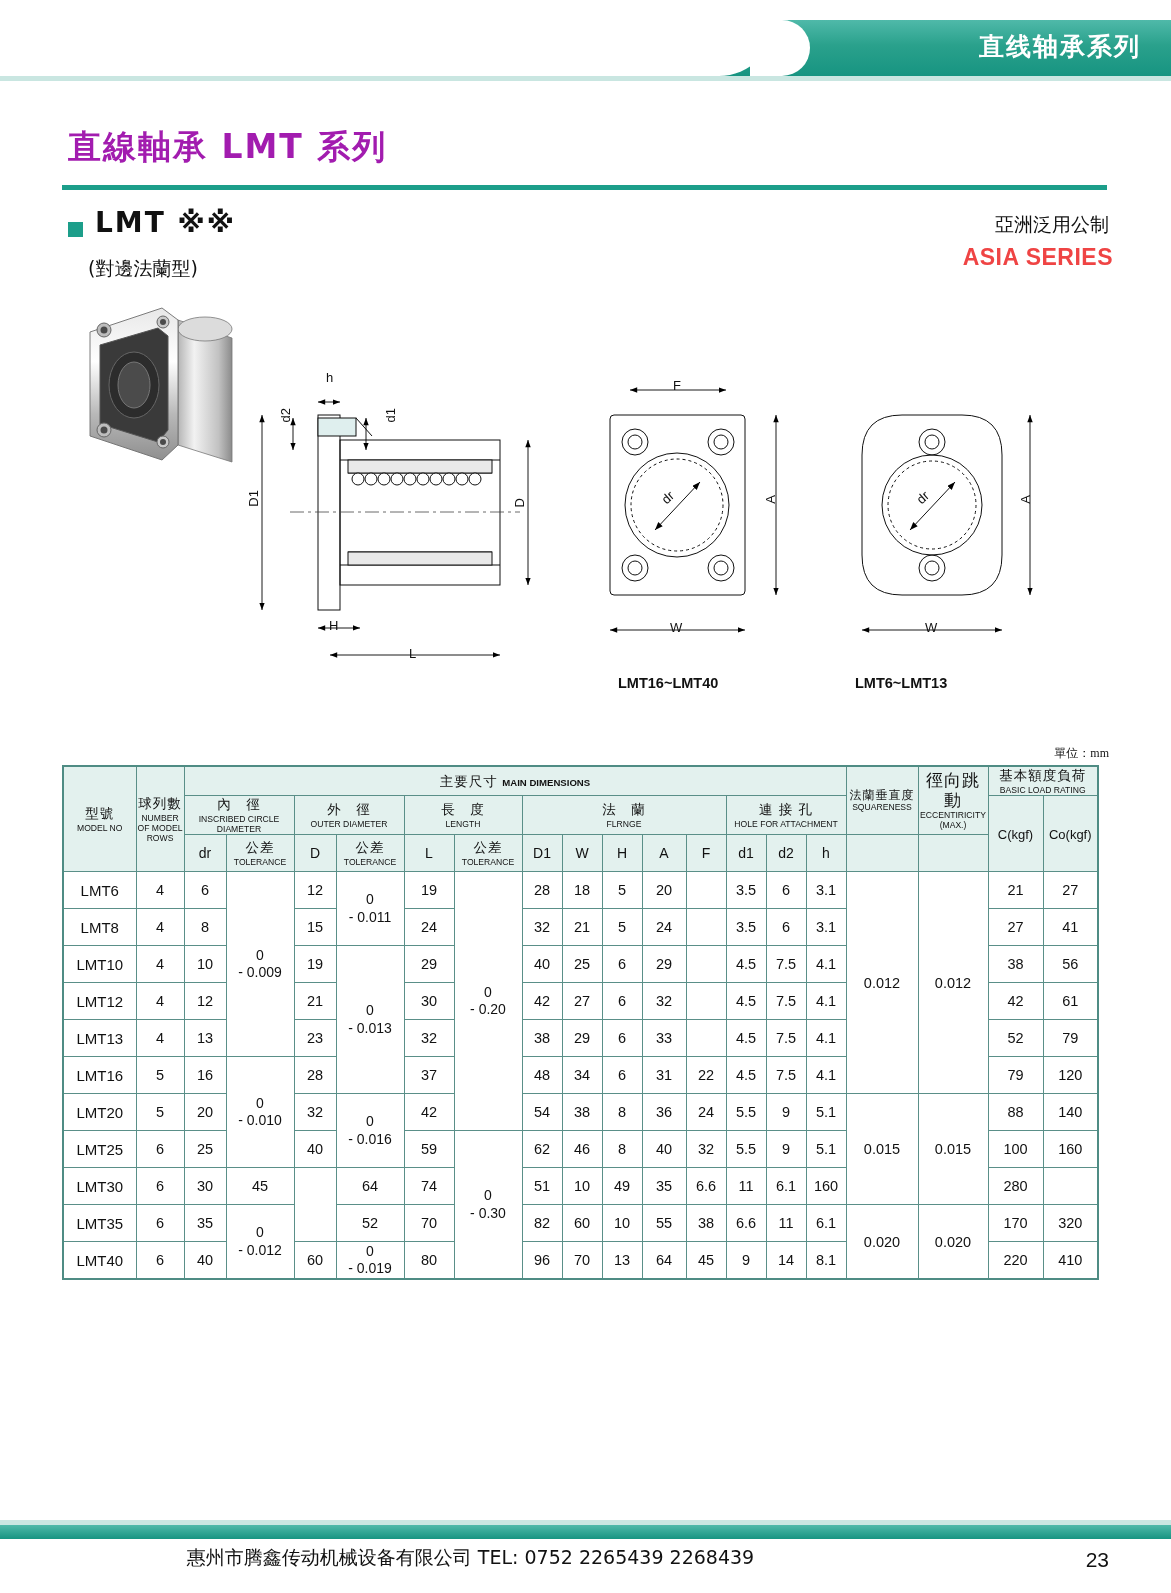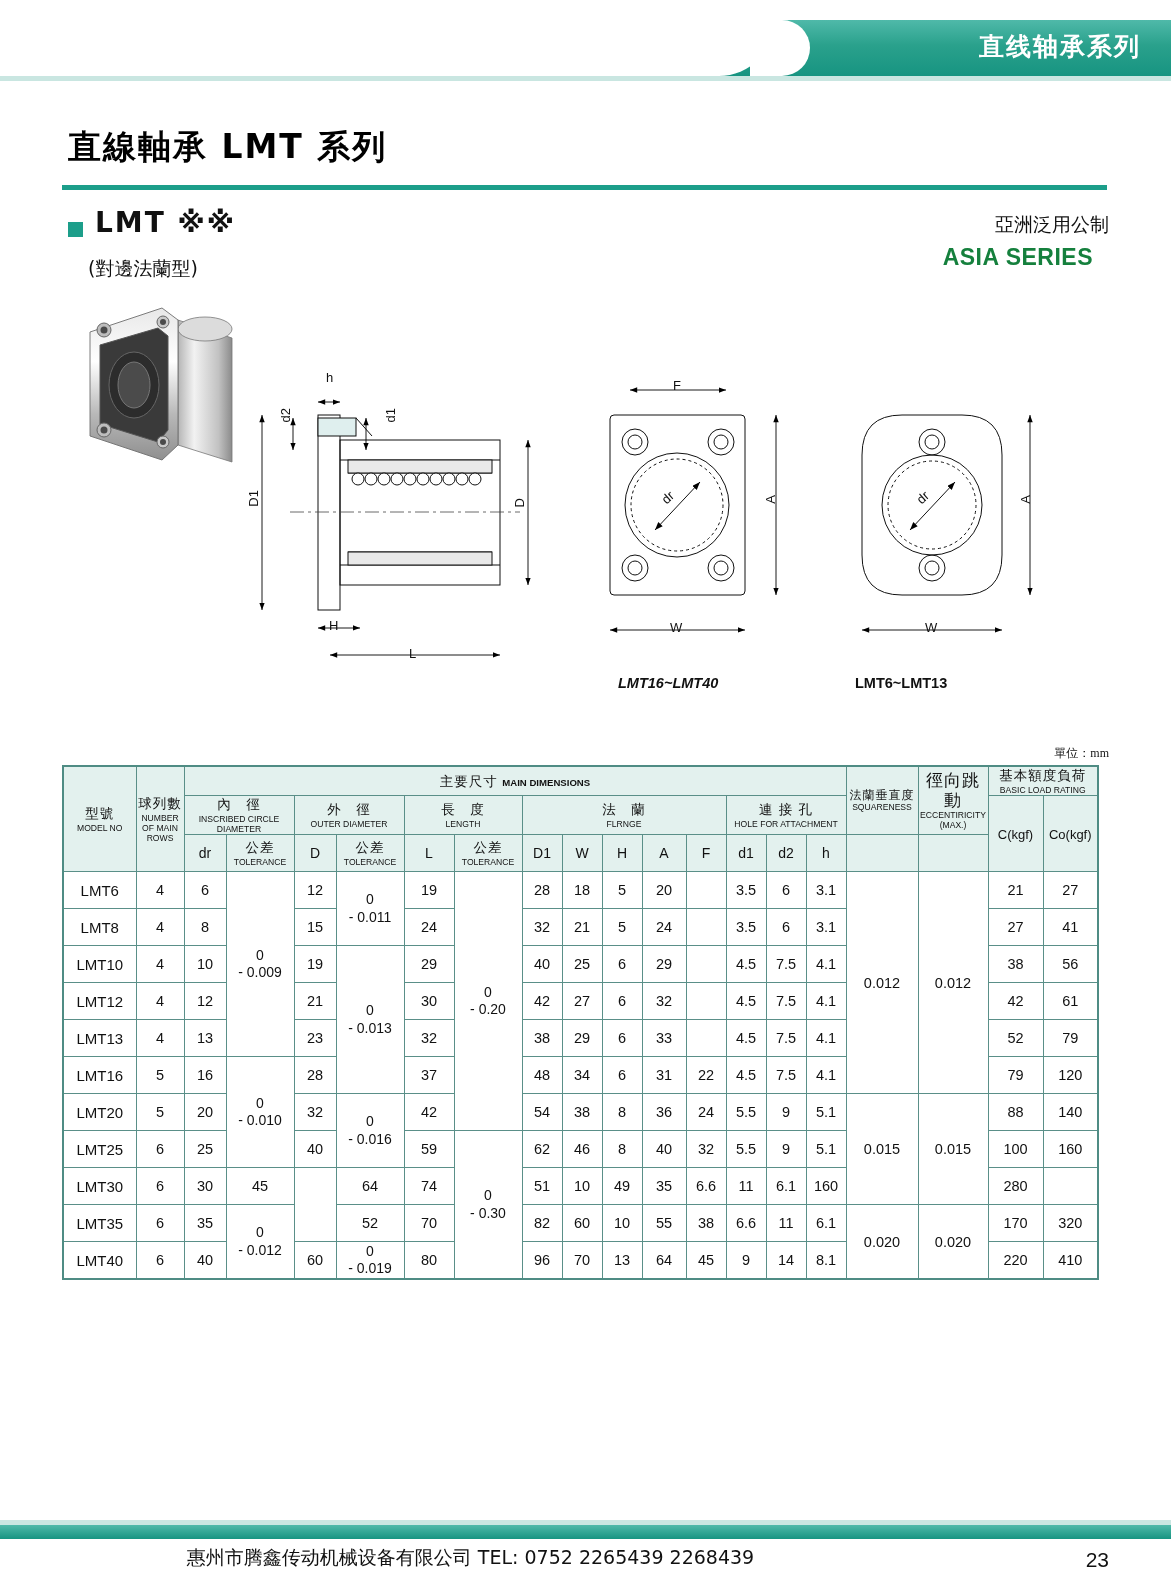--- a/index.html
+++ b/index.html
@@ -17,28 +17,28 @@
   .topbar .whitecurve{position:absolute;left:0;top:20px;width:775px;height:56px;
     background:#ffffff;border-top-right-radius:0;border-bottom-right-radius:56px 56px;}
   .topbar .curveband{position:absolute;left:750px;top:20px;width:60px;height:56px;
     background:#ffffff;border-radius:0 60px 60px 0;}
   .topbar .title{position:absolute;right:30px;top:30px;font-size:25px;color:#fff;letter-spacing:2px;
     font-family:"DejaVu Sans",sans-serif;font-weight:bold;}
   .topbar .thin{position:absolute;left:0;top:76px;width:1171px;height:5px;background:#c9e6e1;}
 
   
   .h1{position:absolute;left:68px;top:125px;font-size:33px;font-weight:bold;letter-spacing:2px;
-      font-family:"DejaVu Sans",sans-serif;color:#000000;}
+      font-family:"DejaVu Sans",sans-serif;color:#a21caf;}
   .rule{position:absolute;left:62px;top:185px;width:1045px;height:5px;background:#1c9e8a;}
   .sq{position:absolute;left:68px;top:222px;width:15px;height:15px;background:#1c9e8a;}
   .h2{position:absolute;left:95px;top:206px;font-size:28px;font-weight:bold;letter-spacing:2px;
       font-family:"DejaVu Sans",sans-serif;text-align:center;}
   .h2sub{position:absolute;left:88px;top:256px;font-size:19px;font-family:"DejaVu Sans",sans-serif;}
   .asia1{position:absolute;right:62px;top:212px;font-size:19px;font-family:"DejaVu Sans",sans-serif;}
-  .asia2{position:absolute;right:78px;top:244px;font-size:23px;font-weight:bold;color:#15803d;
+  .asia2{position:absolute;right:58px;top:244px;font-size:23px;font-weight:bold;color:#ef4444;
     font-family:"Liberation Sans",sans-serif;letter-spacing:.5px;}
 
   
   .draw{position:absolute;left:0;top:290px;width:1171px;height:420px;}
   .cap{position:absolute;font-size:14.5px;font-weight:bold;font-family:"Liberation Sans",sans-serif;}
   .lbl{position:absolute;font-size:13px;font-family:"Liberation Sans",sans-serif;}
   .lblv{position:absolute;font-size:13px;font-family:"Liberation Sans",sans-serif;
     writing-mode:vertical-rl;transform:rotate(180deg);}
 
   .unit{position:absolute;right:62px;top:745px;font-size:12px;font-family:Liberation Serif, serif;}
@@ -210,21 +210,21 @@
   <div class="lbl" style="left:329px;top:328px;">H</div>
   <div class="lbl" style="left:409px;top:356px;">L</div>
   <div class="lbl" style="left:673px;top:88px;">F</div>
   <div class="lbl" style="left:662px;top:200px;transform:rotate(-42deg);">dr</div>
   <div class="lblv" style="left:763px;top:205px;">A</div>
   <div class="lbl" style="left:670px;top:330px;">W</div>
   <div class="lbl" style="left:917px;top:200px;transform:rotate(-42deg);">dr</div>
   <div class="lblv" style="left:1018px;top:205px;">A</div>
   <div class="lbl" style="left:925px;top:330px;">W</div>
 
-  <div class="cap" style="left:618px;top:385px;font-style:italic;">LMT16~LMT40</div>
+  <div class="cap" style="left:618px;top:385px;">LMT16~LMT40</div>
   <div class="cap" style="left:855px;top:385px;">LMT6~LMT13</div>
 </div>
 
 <div class="unit">單位：mm</div>
 
 <table class="spec outer">
   <colgroup>
     <col style="width:73px">
       <col style="width:48px">
     <col style="width:42px">
@@ -247,21 +247,21 @@
       <col style="width:55px">
   </colgroup>
   <thead>
     <tr>
       <td rowspan="3">
         <div class="hdr-cn">型號</div>
         <div class="hdr-en">MODEL NO</div>
       </td>
       <td rowspan="3">
         <div class="hdr-cn">球列數</div>
-        <div class="hdr-en">NUMBER OF MAIN ROWS</div>
+        <div class="hdr-en">NUMBER OF MODEL ROWS</div>
       </td>
       <td colspan="14" style="height:26px">
         <span class="hdr-cn">主要尺寸</span>
         <span class="hdr-en2">MAIN DIMENSIONS</span>
       </td>
       <td rowspan="2">
         <div class="hdr-cn" style="font-size:12px;line-height:1.15">法蘭垂直度</div>
         <div class="hdr-en">SQUARENESS</div>
       </td>
       <td rowspan="2">

